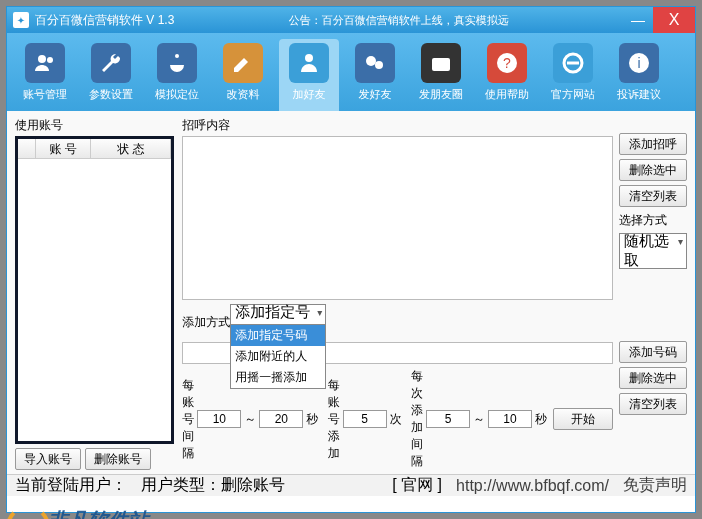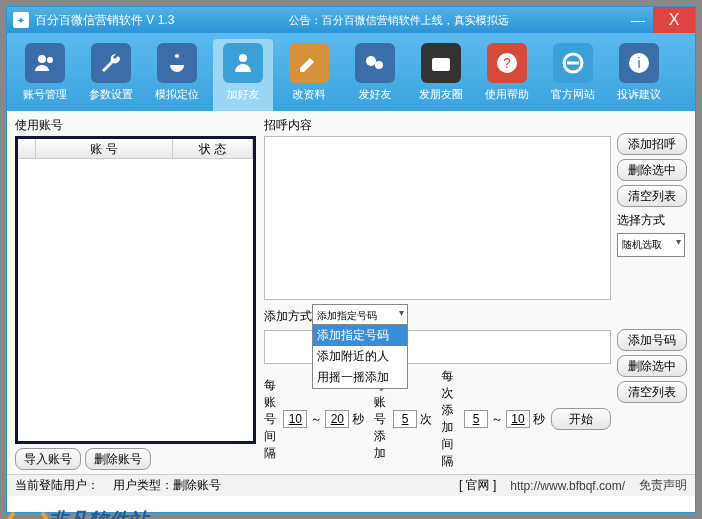--- a/index.html
+++ b/index.html
@@ -17,36 +17,36 @@
 .tool.active { background: #9cd6f5; }
 .tool .icon { width: 40px; height: 40px; border-radius: 6px; margin-bottom: 4px; display: flex; align-items: center; justify-content: center; }
 .tool .icon svg { width: 24px; height: 24px; fill: #fff; }
 .body { display: flex; height: 363px; background: #f9f9f9; }
 .left { width: 253px; padding: 6px 4px 4px 8px; display: flex; flex-direction: column; }
 .section-label { font-size: 12px; margin-bottom: 2px; }
 .acct-table { flex: 1; border: 3px solid #0f172a; background: #fff; }
 .acct-head { height: 20px; background: linear-gradient(#fdfdfd,#e9e9e9); border-bottom: 1px solid #ccc; display: flex; font-size: 12px; }
 .acct-head div { border-right: 1px solid #ccc; text-align: center; line-height: 20px; }
 .left-bottom { display: flex; gap: 4px; margin-top: 4px; }
-.btn { height: 22px; border: 1px solid #999; background: linear-gradient(#fdfdfd,#e6e6e6); font-size: 12px; padding: 0 8px; border-radius: 8px; cursor: pointer; display: inline-flex; align-items: center; justify-content: center; min-width: 60px; }
+.btn { height: 22px; border: 1px solid #999; background: linear-gradient(#fdfdfd,#e6e6e6); font-size: 12px; padding: 0 8px; border-radius: 2px; cursor: pointer; display: inline-flex; align-items: center; justify-content: center; min-width: 60px; }
 .mid { flex: 1; padding: 6px 4px 4px 4px; display: flex; flex-direction: column; }
 .greet-box { height: 164px; border: 1px solid #bbb; background: #fff; margin-bottom: 4px; }
 .add-row { display: flex; align-items: center; font-size: 12px; margin-bottom: 2px; position: relative; }
-.select { border: 1px solid #888; background: #fff; height: 24px; width: 96px; font-size: 10px; padding: 0 14px 0 4px; position: relative; display: inline-flex; align-items: center; cursor: pointer; }
+.select { border: 1px solid #888; background: #fff; height: 36px; width: 96px; font-size: 15px; padding: 0 14px 0 4px; position: relative; display: inline-flex; align-items: center; cursor: pointer; }
 .select::after { content: "▾"; position: absolute; right: 3px; top: 2px; font-size: 10px; color: #555; }
 .dropdown { position: absolute; left: 48px; top: 20px; width: 96px; background: #fff; border: 1px solid #888; font-size: 12px; z-index: 5; }
 .dropdown div { padding: 2px 4px; cursor: pointer; }
 .dropdown div.sel { background: #3a8ed8; color: #fff; }
 .num-list { flex: 1; border: 1px solid #bbb; background: #fff; margin-bottom: 4px; }
 .params { display: flex; align-items: center; font-size: 12px; gap: 3px; }
-.params input { width: 24px; height: 18px; border: 1px solid #999; font-size: 12px; text-align: center; text-decoration: underline; }
+.params input { width: 44px; height: 18px; border: 1px solid #999; font-size: 12px; text-align: center; }
 .right { width: 80px; padding: 22px 8px 4px 2px; display: flex; flex-direction: column; gap: 4px; }
 .right .lbl { font-size: 12px; margin-top: 1px; }
 .right .spacer2 { height: 64px; }
-.statusbar { height: 22px; border-top: 1px solid #ccc; background: #f2f2f2; display: flex; align-items: center; font-size: 12px; padding: 0 8px; gap: 14px; }
+.statusbar { height: 22px; border-top: 1px solid #ccc; background: #f2f2f2; display: flex; align-items: center; font-size: 16px; padding: 0 8px; gap: 14px; }
 .statusbar .link { color: #404040; cursor: pointer; }
 .statusbar .spacer { flex: 1; }
 .watermark { position: absolute; left: 0; bottom: 18px; width: 180px; pointer-events: none; opacity: 0.9; }
 .watermark .swirl { width: 44px; height: 44px; border: 4px solid #f6a723; border-top-color: transparent; border-radius: 50%; position: absolute; left: 6px; top: 4px; }
 .watermark .txt { position: absolute; left: 48px; top: 6px; font-size: 20px; font-style: italic; font-weight: bold; color: #18538f; }
 .i1{background:#3b6ea8}.i2{background:#3b6ea8}.i3{background:#3b6ea8}.i4{background:#d6923a}.i5{background:#3b9fd8}.i6{background:#3b6ea8}.i7{background:#333}.i8{background:#d64a3a}.i9{background:#3b9fd8}.i10{background:#3b6ea8}
 </style>
 </head>
 <body>
 
@@ -83,37 +83,37 @@
       </div>
       <div class="tool">
         <div class="icon i3">
           <svg viewBox="0 0 24 24">
             <circle cx="12" cy="5" r="2"></circle>
             <path d="M12 7v14M5 14a7 7 0 0014 0M3 14h4M17 14h4"></path>
           </svg>
         </div>
         <span>模拟定位</span>
       </div>
+      <div class="tool">
+        <div class="icon i4">
+          <svg viewBox="0 0 24 24">
+            <path d="M3 17l10-10 4 4-10 10H3v-4z"></path>
+            <path d="M14 6l4 4"></path>
+          </svg>
+        </div>
+        <span>改资料</span>
+      </div>
       <div class="tool active">
         <div class="icon i5">
           <svg viewBox="0 0 24 24">
             <circle cx="12" cy="7" r="4"></circle>
             <path d="M4 21c0-5 4-8 8-8s8 3 8 8"></path>
           </svg>
         </div>
         <span>加好友</span>
-      </div>
-      <div class="tool">
-        <div class="icon i4">
-          <svg viewBox="0 0 24 24">
-            <path d="M3 17l10-10 4 4-10 10H3v-4z"></path>
-            <path d="M14 6l4 4"></path>
-          </svg>
-        </div>
-        <span>改资料</span>
       </div>
       <div class="tool">
         <div class="icon i6">
           <svg viewBox="0 0 24 24">
             <circle cx="8" cy="10" r="5"></circle>
             <circle cx="16" cy="14" r="4"></circle>
           </svg>
         </div>
         <span>发好友</span>
       </div>

